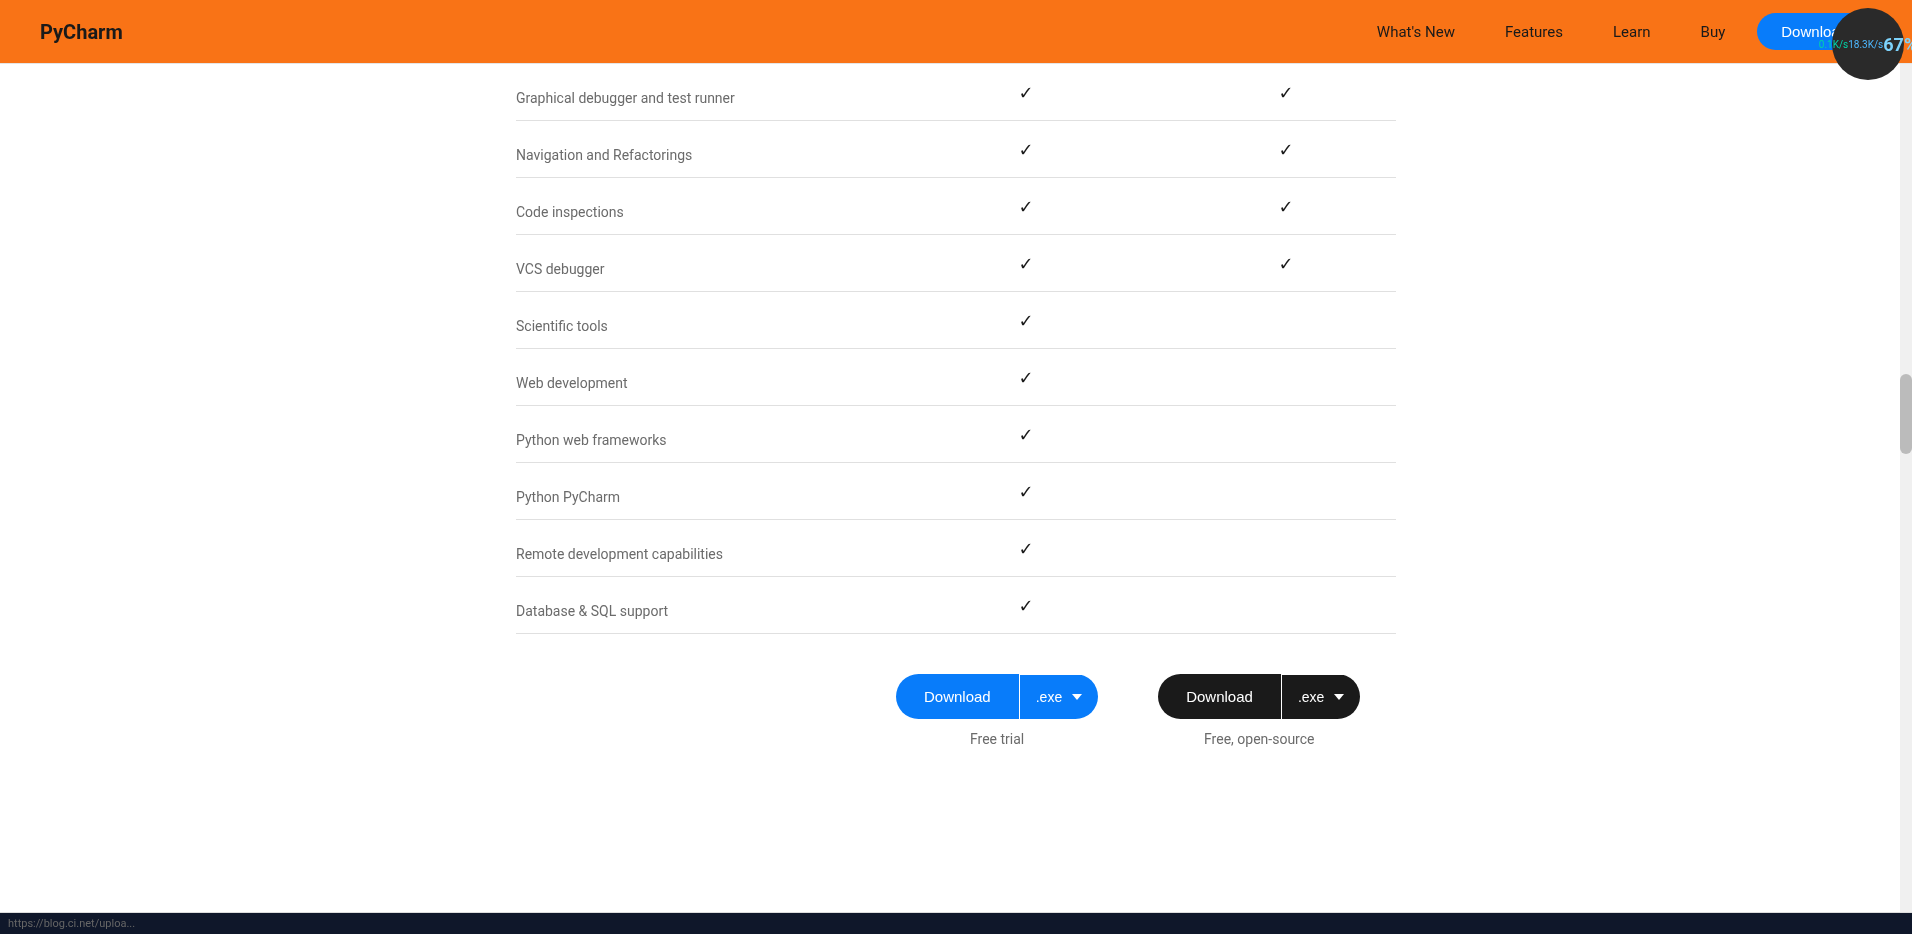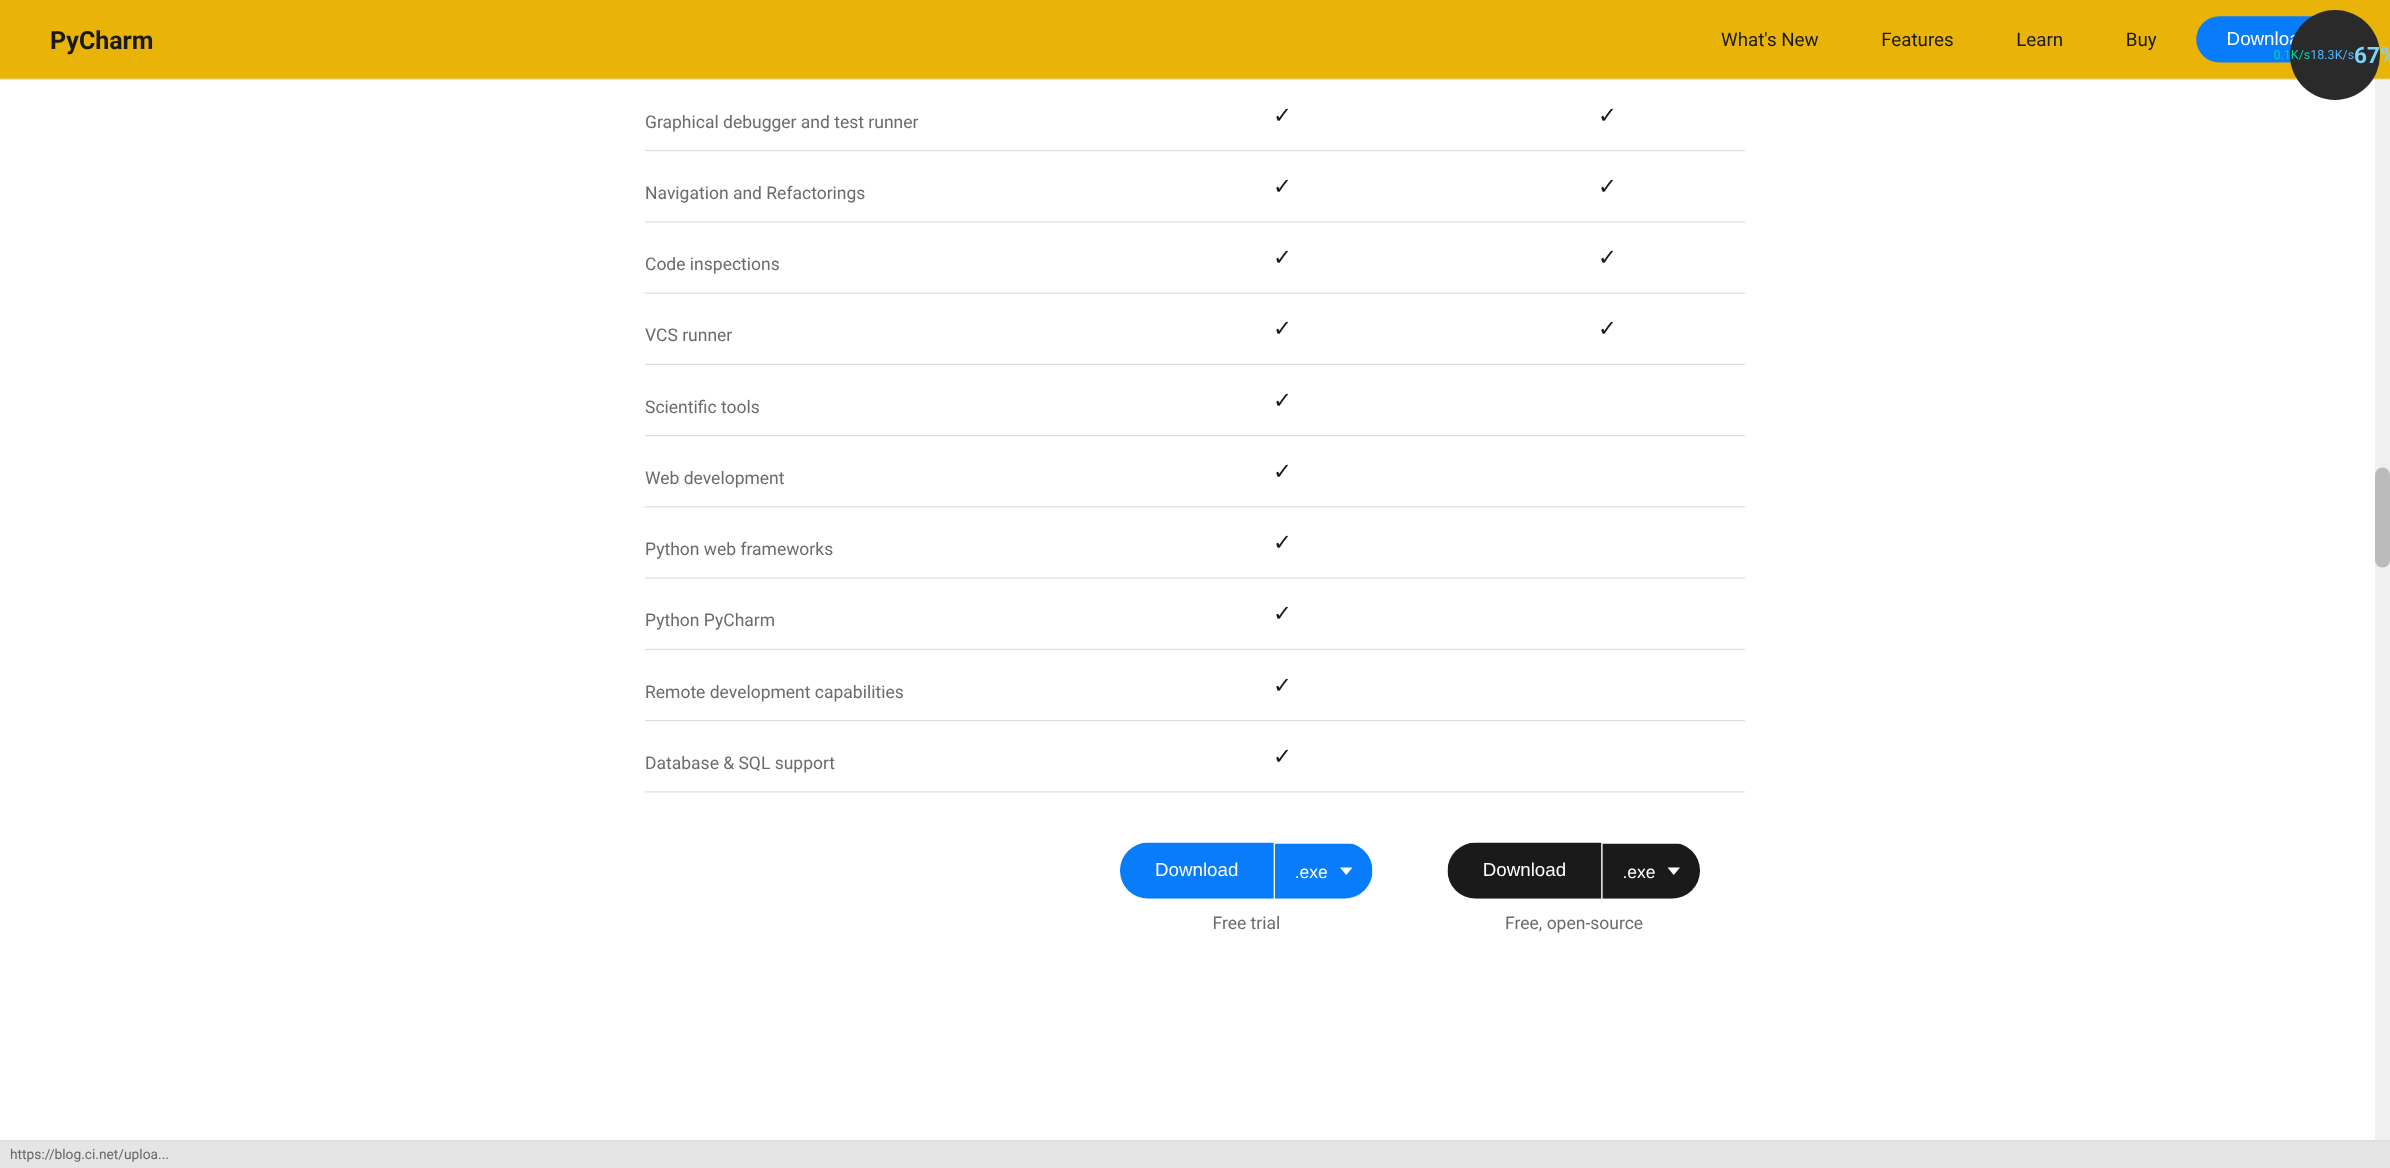--- a/index.html
+++ b/index.html
@@ -6,21 +6,21 @@
     body { font-family: -apple-system, BlinkMacSystemFont, 'Segoe UI', Roboto, sans-serif; background: #fff; color: #1a1a1a; }
 
     
     .navbar {
       display: flex;
       align-items: center;
       justify-content: space-between;
       padding: 0 40px;
       height: 64px;
       border-bottom: 1px solid #e5e5e5;
-      background: #eab308;
+      background: #f97316;
       position: sticky;
       top: 0;
       z-index: 100;
     }
     .navbar-logo {
       font-size: 20px;
       font-weight: 700;
       color: #1a1a1a;
     }
     .navbar-links {
@@ -192,21 +192,21 @@
       border-radius: 6px;
     }
 
     
     .status-bar {
       position: fixed;
       bottom: 0;
       left: 0;
       right: 0;
       height: 22px;
-      background: #e5e5e5;
+      background: #0f172a;
       border-top: 1px solid #ddd;
       display: flex;
       align-items: center;
       padding: 0 8px;
       font-size: 11px;
       color: #666;
     }
   </style>
 </head>
 <body>
@@ -247,21 +247,21 @@
       <div class="feature-row">
         <div class="feature-name">Code inspections</div>
         <div class="feature-check-col">
           <span class="checkmark">✓</span>
         </div>
         <div class="feature-check-col">
           <span class="checkmark">✓</span>
         </div>
       </div>
       <div class="feature-row">
-        <div class="feature-name">VCS runner</div>
+        <div class="feature-name">VCS debugger</div>
         <div class="feature-check-col">
           <span class="checkmark">✓</span>
         </div>
         <div class="feature-check-col">
           <span class="checkmark">✓</span>
         </div>
       </div>
       <div class="feature-row">
         <div class="feature-name">Scientific tools</div>
         <div class="feature-check-col">

